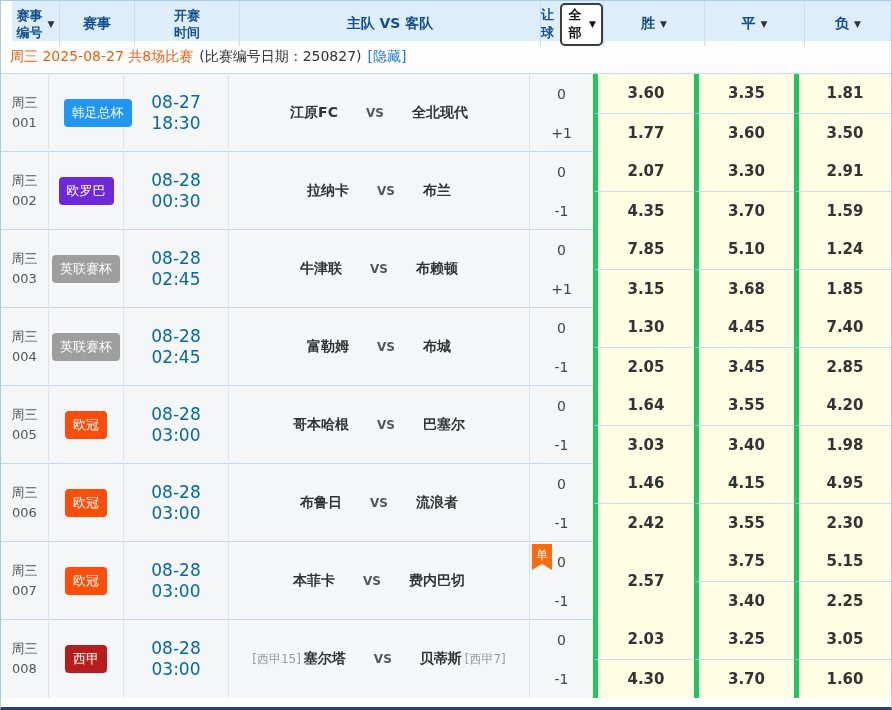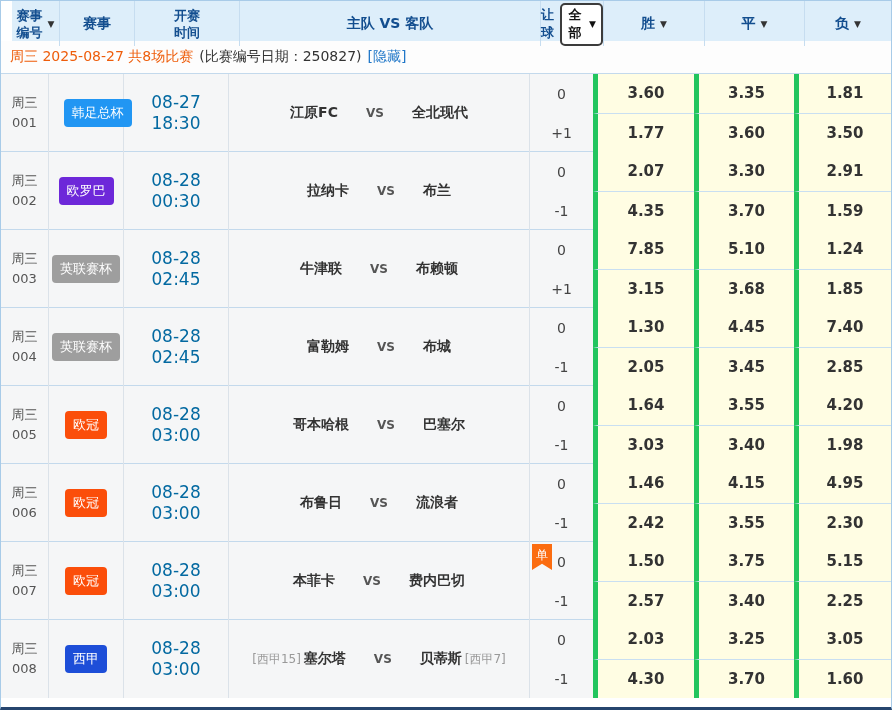--- a/index.html
+++ b/index.html
@@ -389,42 +389,41 @@
       <span class="vs">VS</span>
       <span>费内巴切</span>
       <span class="tag"></span>
     </div>
     <div class="cell c-handicap">
       <span class="ribbon" style="background: rgb(251, 108, 16);">单</span>
       <div class="hval">0</div>
       <div class="hval">-1</div>
     </div>
     <div class="odds-col">
-      <div class="odds top">1.50</div>
       <div class="odds">2.57</div>
     </div>
     <div class="odds-col">
       <div class="odds top">3.75</div>
       <div class="odds">3.40</div>
     </div>
     <div class="odds-col">
       <div class="odds top">5.15</div>
       <div class="odds">2.25</div>
     </div>
   </div>
 
   <div class="grid-row match-row">
     <div class="cell">
       <div class="c-day">
         <div>周三</div>
         <div>008</div>
       </div>
     </div>
     <div class="cell">
-      <span class="badge" style="background: #1d4ed8;">西甲</span>
+      <span class="badge" style="background: #b91c1c;">西甲</span>
     </div>
     <div class="cell">
       <div class="c-time">
         <div>08-28</div>
         <div>03:00</div>
       </div>
     </div>
     <div class="cell teams">
       <span class="tag">[西甲15]</span>
       <span>塞尔塔</span>

